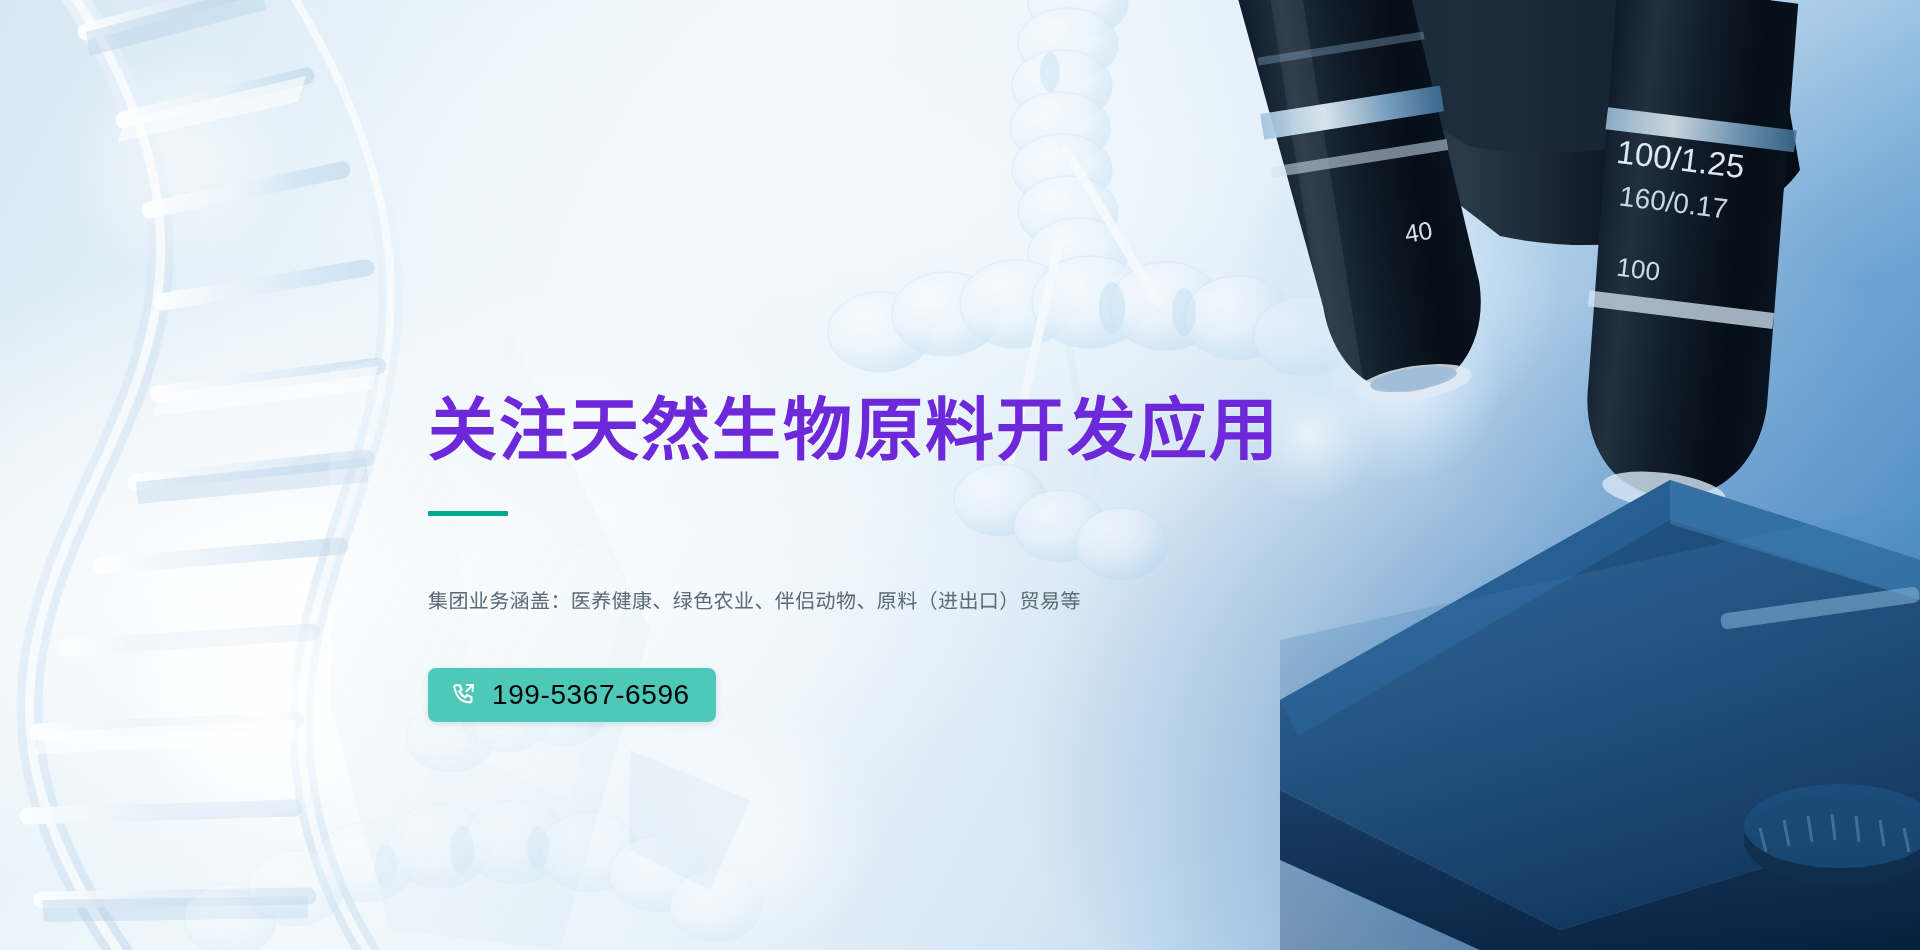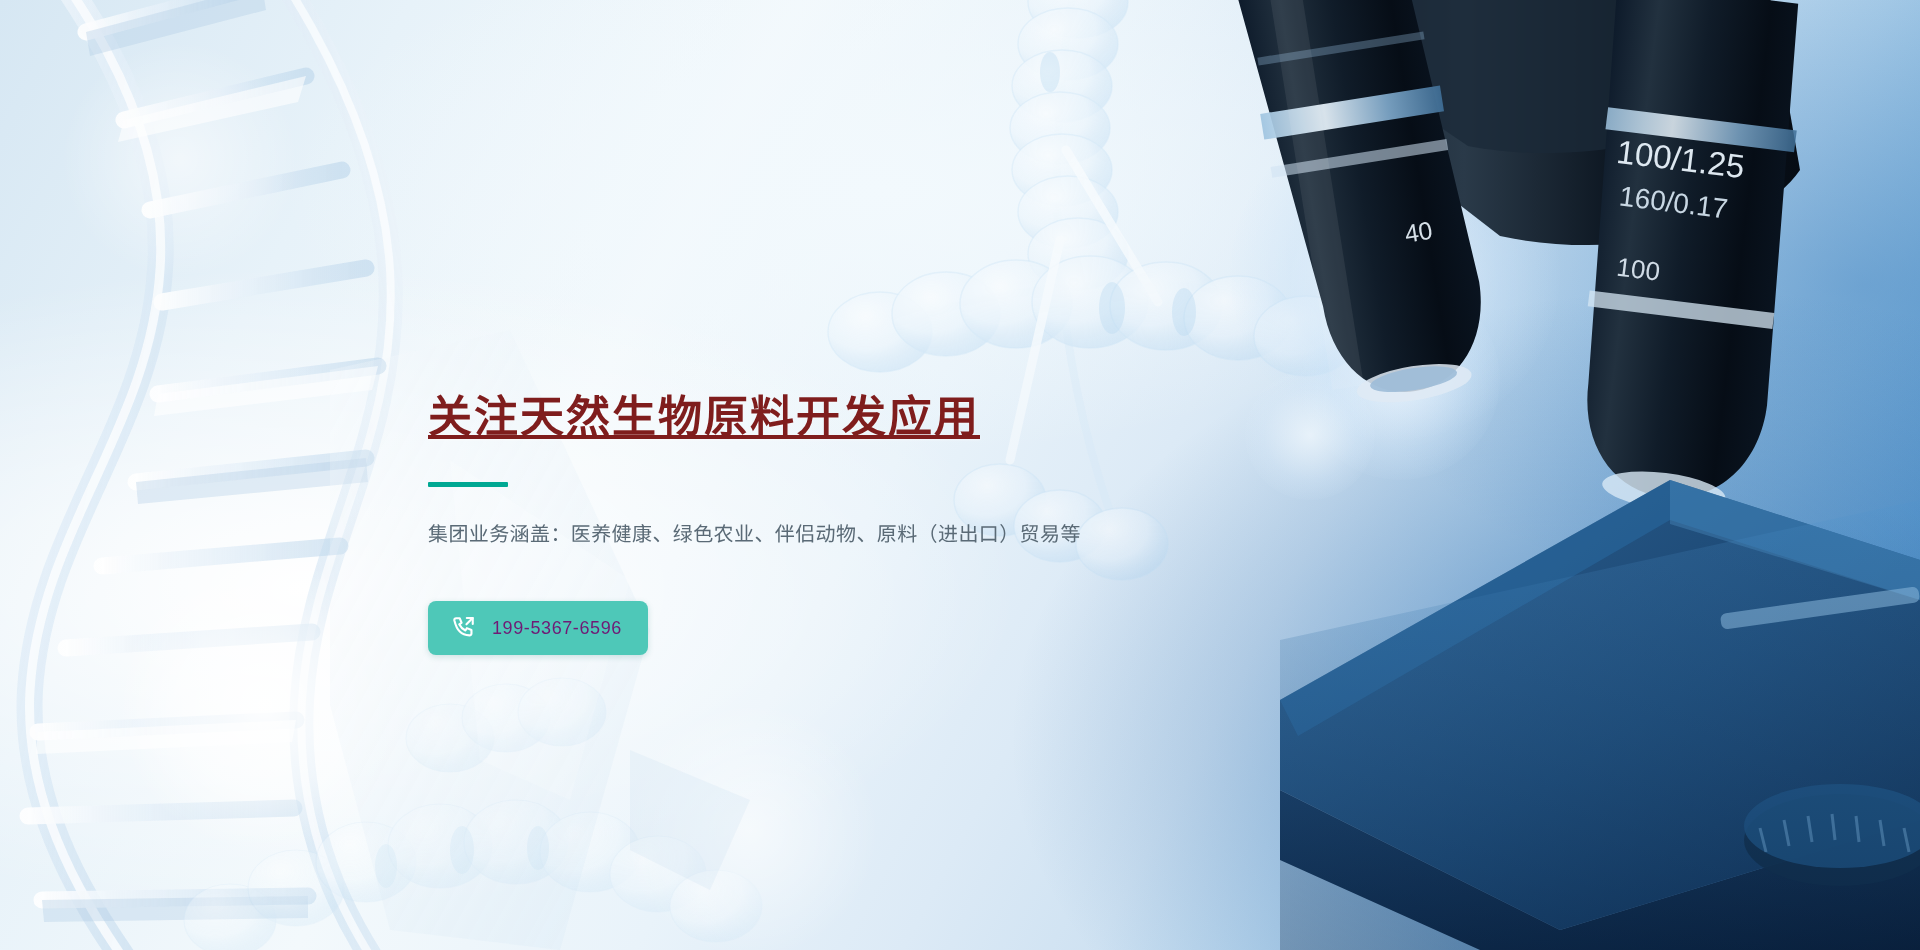--- a/index.html
+++ b/index.html
@@ -99,38 +99,37 @@
 
   
   .content {
     position:absolute;
     left:428px; top:392px;
     width:900px;
     z-index:20;
   }
 
   .headline {
-    font-size:44px;
+    font-size:69px;
     font-weight:bold;
     letter-spacing:2px;
     line-height:1.14;
-    color:#7f1d1d;
+    color:#6d28d9;
     white-space:nowrap;
     text-shadow:0 1px 2px rgba(255,255,255,.45);
-    text-decoration:underline;
   }
 
   .accent-bar {
     width:80px; height:5px;
     background:#00a893;
     margin-top:40px;
     border-radius:1px;
   }
 
-  .desc { margin-top:28px; }
+  .desc { margin-top:66px; }
   .desc-line {
     font-size:20px;
     line-height:1.95;
     color:#5a6a76;
     letter-spacing:.4px;
     white-space:nowrap;
   }
 
   
   .cta {
@@ -140,22 +139,22 @@
     margin-top:47px;
     padding:13px 26px 13px 22px;
     background:#4ec8b8;
     border-radius:8px;
     cursor:pointer;
     border:none;
     box-shadow:0 2px 6px rgba(30,120,110,.18);
   }
   .cta-icon { width:28px; height:28px; display:block; flex:0 0 auto; }
   .cta-label {
-    font-size:18px;
-    color:#701a75;
+    font-size:28px;
+    color:#000000;
     letter-spacing:.6px;
     line-height:1;
     white-space:nowrap;
   }
 </style>
 </head>
 <body>
 
 <div class="hero">
 

